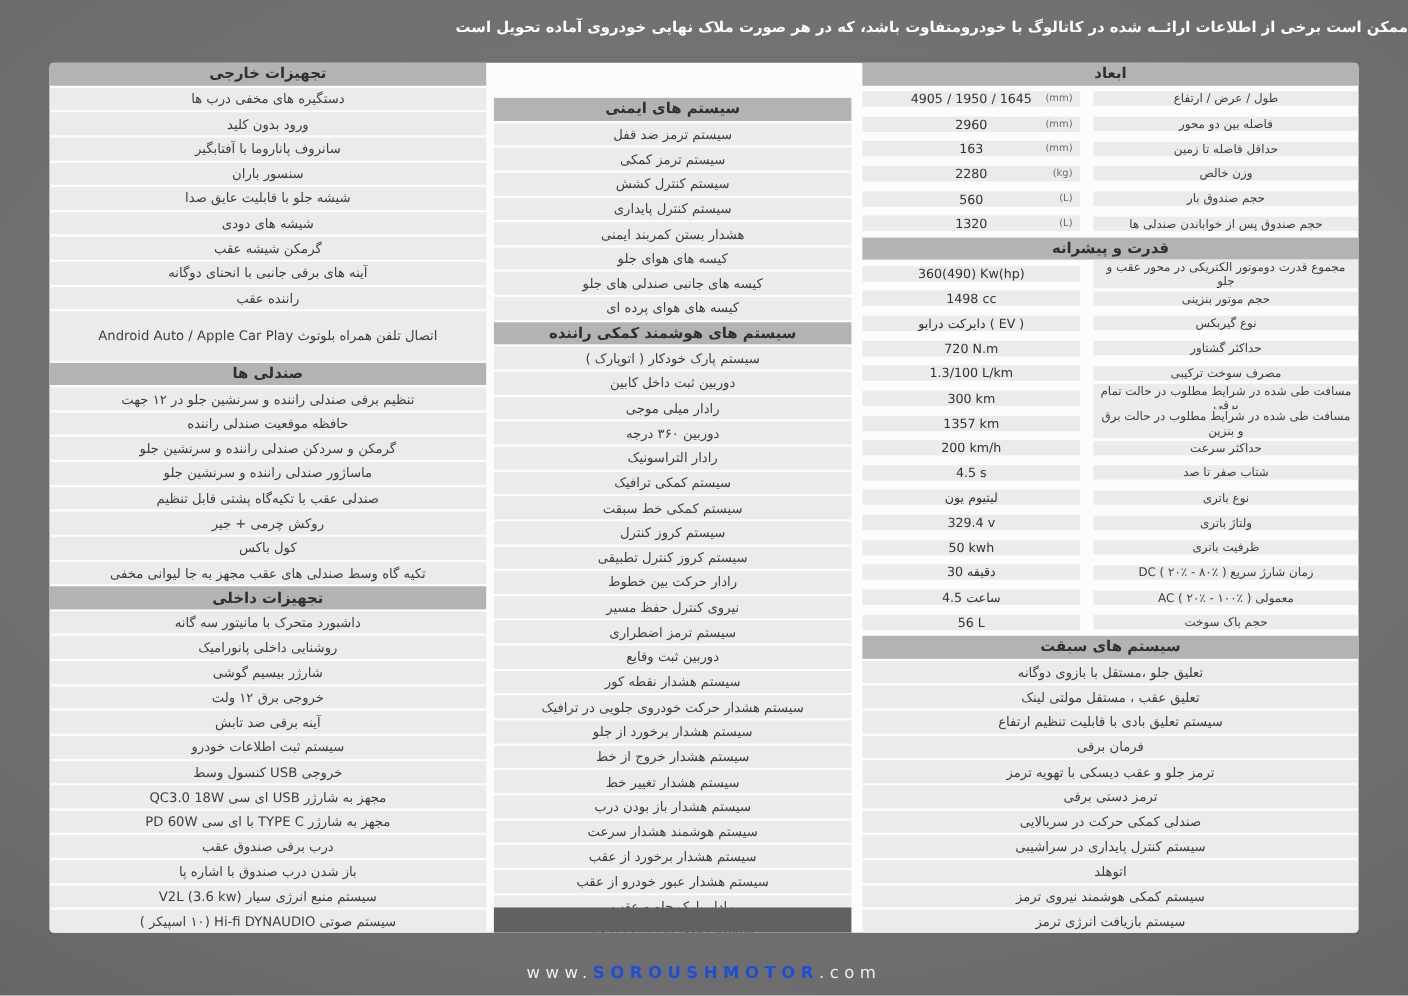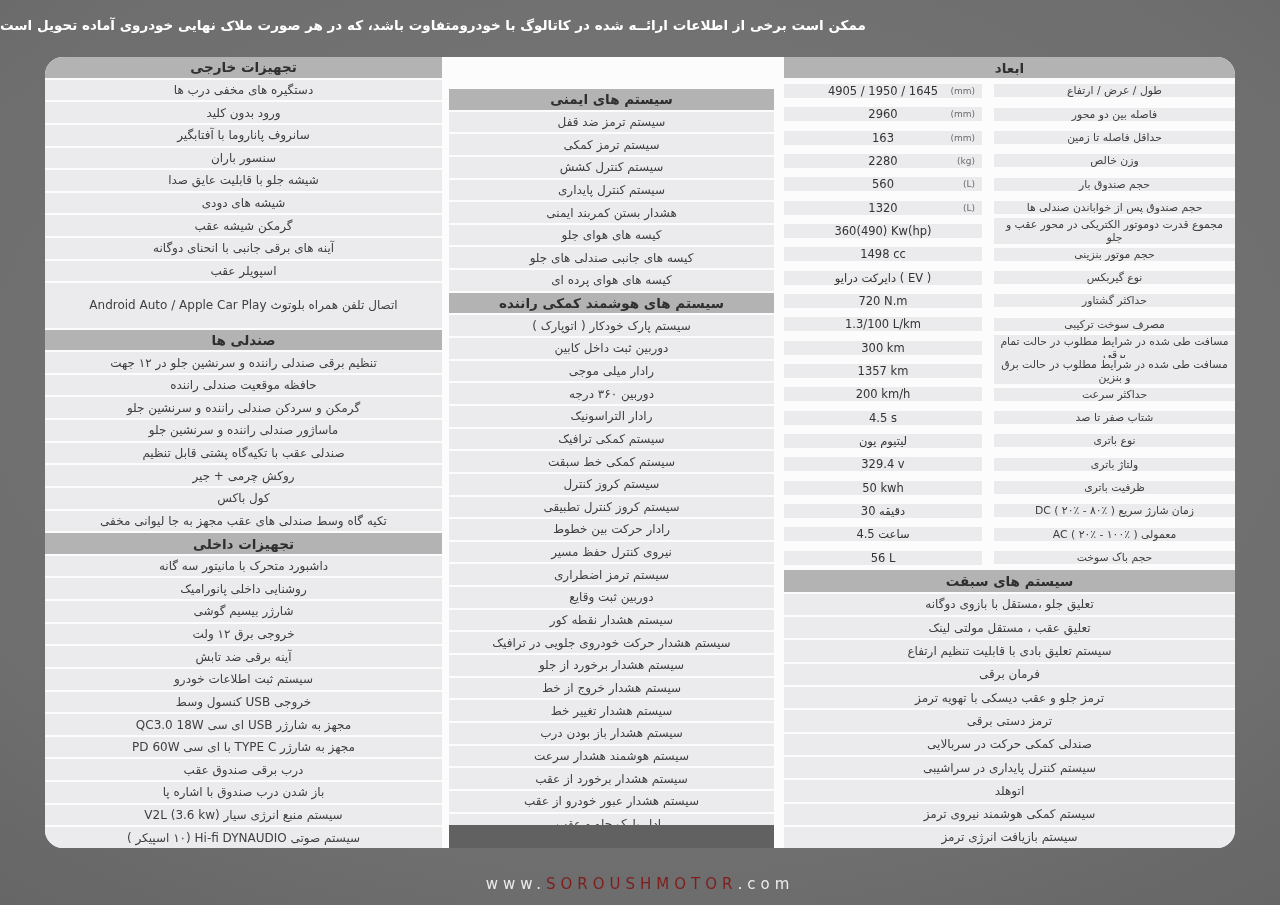--- a/index.html
+++ b/index.html
@@ -4,26 +4,26 @@
 <style>
   * { margin:0; padding:0; box-sizing:border-box; }
   html,body { width:1280px; height:905px; overflow:hidden; }
   body {
     font-family:"DejaVu Sans", sans-serif;
     background:radial-gradient(ellipse 120% 110% at 50% 42%, #7a7a7a 0%, #6e6e6e 50%, #565656 100%);
     position:relative;
   }
   .disclaimer {
     position:absolute; top:17px; left:0; width:100%;
-    text-align:left; color:#ffffff; font-size:13.5px; font-weight:bold;
+    text-align:right; color:#ffffff; font-size:13.5px; font-weight:bold;
     letter-spacing:0; direction:rtl;
   }
   .sheet {
     position:absolute; left:45px; top:57px; width:1190px; height:791px;
-    background:#fcfcfc; border-radius:18px; overflow:hidden; direction:ltr;
+    background:#fcfcfc; border-radius:4px; overflow:hidden; direction:ltr;
   }
   .notch {
     position:absolute; left:404px; bottom:0; width:325px; height:23px;
     background:#616161; z-index:5;
   }
   .col { position:absolute; top:0; height:791px; display:flex; flex-direction:column; gap:2px; direction:rtl; }
   .col-exterior { left:0; width:397px; }
   .col-safety  { left:404px; width:325px; height:768px;margin-top:32px; }
   .col-specs   { left:739px; width:451px; }
   .sec-header {
@@ -48,39 +48,39 @@
   }
   .cell-label {
     flex:1; background:#ebebed; display:flex; align-items:center; justify-content:center;
     font-size:10.8px; color:#3f3f3f; direction:rtl; text-align:center; padding:0 4px;
   }
   .footer {
     position:absolute; bottom:0; left:0; width:100%; height:42px;
     display:flex; align-items:center; justify-content:center;
     color:#ececec; font-size:15px; letter-spacing:5px; direction:ltr;
   }
-  .footer .site-name { font-weight:normal; color:#7f1d1d; }
+  .footer .site-name { font-weight:bold; color:#1d4ed8; }
 </style>
 </head>
 <body>
 
 <div class="disclaimer">ممکن است برخی از اطلاعات ارائــه شده در کاتالوگ با خودرومتفاوت باشد، که در هر صورت ملاک نهایی خودروی آماده تحویل است</div>
 
 <div class="sheet">
   <div class="col col-exterior">
       <div class="sec-header">تجهیزات خارجی</div>
       <div class="row">دستگیره های مخفی درب ها</div>
       <div class="row">ورود بدون کلید</div>
       <div class="row">سانروف پاناروما با آفتابگیر</div>
       <div class="row">سنسور باران</div>
       <div class="row">شیشه جلو با قابلیت عایق صدا</div>
       <div class="row">شیشه های دودی</div>
       <div class="row">گرمکن شیشه عقب</div>
       <div class="row">آینه های برقی جانبی با انحنای دوگانه</div>
-      <div class="row">اسپویلر عقب</div>
+      <div class="row">راننده عقب</div>
       <div class="row tall">اتصال تلفن همراه بلوتوث  Android Auto / Apple Car Play</div>
       <div class="sec-header">صندلی ها</div>
       <div class="row">تنظیم برقی صندلی راننده و سرنشین جلو در ۱۲ جهت</div>
       <div class="row">حافظه موقعیت صندلی راننده</div>
       <div class="row">گرمکن و سردکن صندلی راننده و سرنشین جلو</div>
       <div class="row">ماساژور صندلی راننده و سرنشین جلو</div>
       <div class="row">صندلی عقب با تکیه‌گاه پشتی قابل تنظیم</div>
       <div class="row">روکش چرمی + جیر</div>
       <div class="row">کول باکس</div>
       <div class="row">تکیه گاه وسط صندلی های عقب مجهز به جا لیوانی مخفی</div>
@@ -154,20 +154,21 @@
         <div class="cell-label">وزن خالص</div>
       </div>
       <div class="row row-split">
         <div class="cell-value" dir="auto">560<span class="unit">(L)</span></div>
         <div class="cell-label">حجم صندوق بار</div>
       </div>
       <div class="row row-split">
         <div class="cell-value" dir="auto">1320<span class="unit">(L)</span></div>
         <div class="cell-label">حجم صندوق پس از خواباندن صندلی ها</div>
       </div>
+      <div class="sec-header">قدرت و پیشرانه</div>
       <div class="row row-split">
         <div class="cell-value" dir="auto">360(490) Kw(hp)</div>
         <div class="cell-label">مجموع قدرت دوموتور الکتریکی در محور عقب و جلو</div>
       </div>
       <div class="row row-split">
         <div class="cell-value" dir="auto">1498 cc</div>
         <div class="cell-label">حجم موتور بنزینی</div>
       </div>
       <div class="row row-split">
         <div class="cell-value" dir="auto">دایرکت درایو ( EV )</div>

